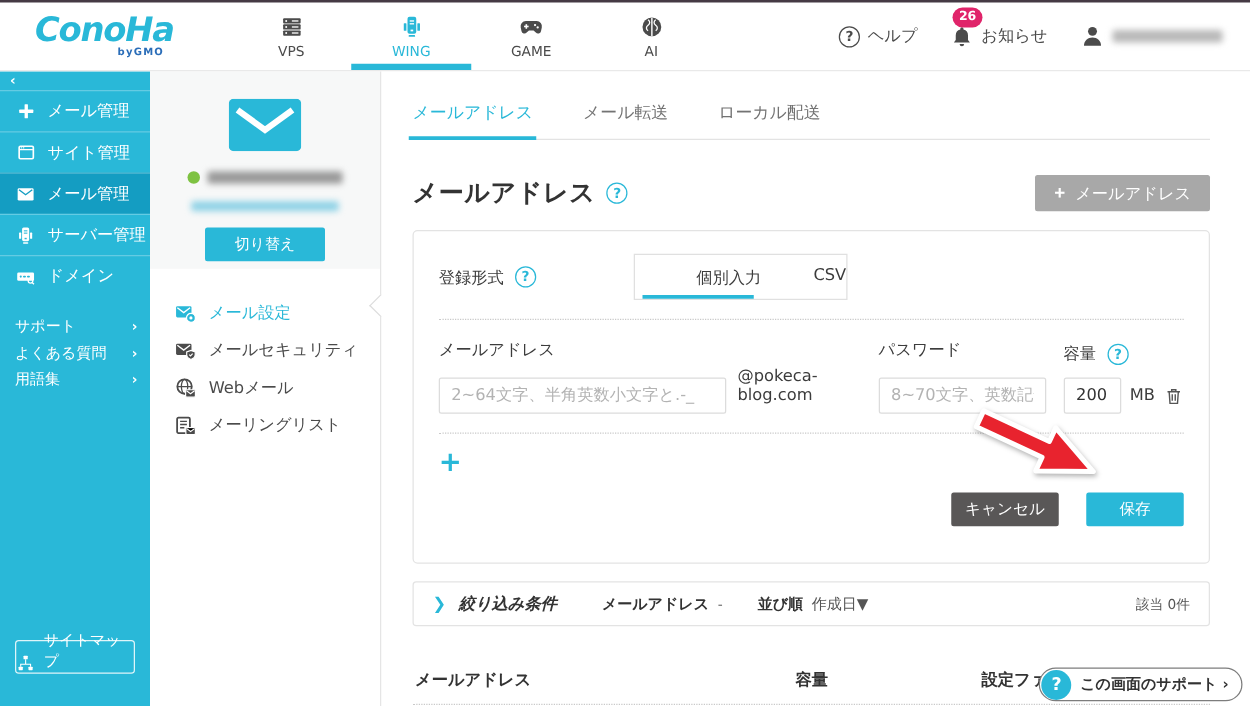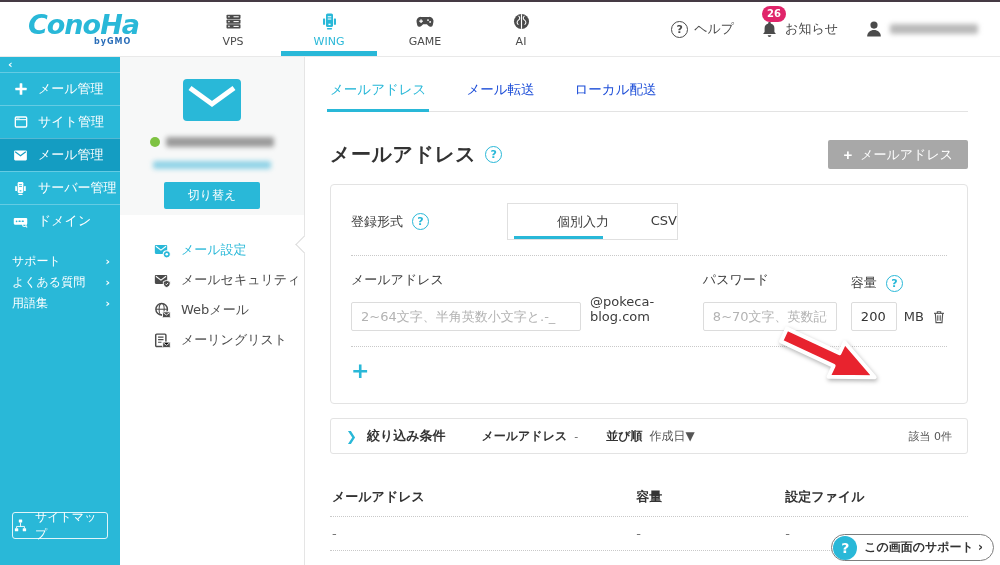--- a/index.html
+++ b/index.html
@@ -30,39 +30,39 @@
 
   
   .sidebar { position:absolute; top:57px; left:0; width:120px; height:508px; background:#29b8d8; color:#fff; z-index:10; }
   .collapse { height:15px; display:flex; align-items:center; padding-left:8px; font-size:11px; font-weight:bold; cursor:pointer; }
   .side-item { height:33px; display:flex; align-items:center; gap:9px; padding-left:12px; font-size:13px; border-top:1px solid rgba(255,255,255,0.28); cursor:pointer; }
   .side-item.active { background:#149dc2; }
   .side-item .s-icon { width:17px; height:17px; flex:0 0 17px; display:flex; align-items:center; justify-content:center; }
   .side-links { margin-top:14px; }
   .side-link { height:21px; display:flex; align-items:center; padding:0 10px 0 12px; font-size:12px; cursor:pointer; }
   .side-link .arr { margin-left:auto; font-size:11px; font-weight:bold; }
-  .sitemap-btn { position:absolute; left:12px; bottom:26px; width:96px; height:27px; border:1px solid rgba(255,255,255,0.85); border-radius:3px; display:flex; align-items:center; justify-content:center; gap:7px; font-size:12px; color:#fff; cursor:pointer; }
+  .sitemap-btn { position:absolute; left:12px; bottom:26px; width:96px; height:27px; border:1px solid rgba(255,255,255,0.85); border-radius:3px; display:flex; align-items:flex-end; justify-content:center; gap:7px; font-size:12px; color:#fff; cursor:pointer; }
 
   
   .subsidebar { position:absolute; top:57px; left:120px; width:185px; height:508px; background:#fff; border-right:1px solid #e5e5e5; z-index:9; }
   .sub-top { height:158px; background:#f7f8f8; display:flex; flex-direction:column; align-items:center; padding-top:22px; }
   .acct-row { margin-top:12px; display:flex; align-items:center; gap:6px; }
   .status-dot { width:10px; height:10px; border-radius:50%; background:#7ec242; }
   .name-blur { width:108px; height:10px; background:#9a9a9a; }
   .link-blur { width:118px; height:8px; background:#8fd2e6; margin-top:14px; }
   .switch-btn { margin-top:13px; width:96px; height:27px; background:#29b8d8; color:#fff; font-size:12px; border:none; border-radius:2px; display:flex; align-items:center; justify-content:center; cursor:pointer; }
   .sub-menu { padding-top:20px; }
-  .sub-menu-item { height:30px; display:flex; align-items:center; gap:10px; padding-left:34px; font-size:13px; color:#4b4b4b; cursor:pointer; }
+  .sub-menu-item { height:30px; display:flex; align-items:center; gap:10px; padding-left:20px; font-size:13px; color:#4b4b4b; cursor:pointer; }
   .sub-menu-item.active { color:#29b8d8; }
   .notch { position:absolute; right:-7px; top:181px; width:13px; height:13px; background:#fff; border-left:1px solid #dcdcdc; border-bottom:1px solid #dcdcdc; transform:rotate(45deg); }
 
   
   .content { position:absolute; top:57px; left:305px; width:695px; height:508px; background:#fff; padding:0 32px 0 25px; }
   .tabs { display:flex; gap:40px; padding-top:24px; border-bottom:1px solid #e3e3e3; }
-  .tab { font-size:13.5px; color:#1d4ed8; padding-bottom:12px; position:relative; cursor:pointer; }
+  .tab { font-size:13.5px; color:#737373; padding-bottom:12px; position:relative; cursor:pointer; }
   .tab.active { color:#29b8d8; }
   .tab.active::after { content:""; position:absolute; left:-3px; right:-3px; bottom:-1px; height:3px; background:#29b8d8; }
   .head-row { margin-top:28px; display:flex; align-items:center; }
   .page-title { font-size:20px; font-weight:bold; color:#333; letter-spacing:0.5px; }
   .qmark { width:17px; height:17px; border:1.5px solid #29b8d8; border-radius:50%; color:#29b8d8; display:inline-flex; align-items:center; justify-content:center; font-size:11px; font-weight:bold; margin-left:9px; cursor:pointer; }
   .add-btn { margin-left:auto; background:#a8a8a8; color:#fff; border:none; border-radius:2px; height:29px; padding:0 15px; font-size:13px; display:flex; align-items:center; gap:8px; cursor:pointer; }
   .add-btn .plus { font-size:15px; font-weight:bold; }
 
   .form-panel { margin-top:15px; border:1px solid #e3e3e3; border-radius:4px; padding:18px 20px 23px 20px; }
   .reg-row { display:flex; align-items:center; }
@@ -85,21 +85,21 @@
   .quota-input { width:46px; }
   .mb { font-size:13px; color:#3c3c3c; }
   .trash { cursor:pointer; display:flex; }
   .plusrow { color:#29b8d8; font-size:22px; font-weight:bold; line-height:18px; cursor:pointer; width:22px; }
   .form-btns { display:flex; justify-content:flex-end; gap:22px; margin-top:14px; margin-bottom:6px; }
   .btn-cancel { width:86px; height:27px; background:#595757; color:#fff; border:none; border-radius:2px; font-size:12.5px; cursor:pointer; }
   .btn-save { width:78px; height:27px; background:#29b8d8; color:#fff; border:none; border-radius:2px; font-size:12.5px; cursor:pointer; }
 
   .filter-bar { margin-top:14px; border:1px solid #e3e3e3; border-radius:3px; height:36px; display:flex; align-items:center; padding:0 15px; }
   .f-chev { color:#29b8d8; font-weight:bold; font-size:13px; }
-  .f-title { font-size:13px; font-weight:bold; color:#333; margin-left:10px; }
+  .f-title { font-size:13px; font-weight:bold; color:#333; margin-left:10px;font-style:italic; }
   .f-field { font-size:12px; font-weight:bold; color:#333; margin-left:36px; }
   .f-dash { font-size:11px; color:#666; margin-left:7px; }
   .f-sort { font-size:12px; font-weight:bold; color:#333; margin-left:28px; }
   .f-sortval { font-size:12px; color:#555; margin-left:7px; cursor:pointer; }
   .f-count { margin-left:auto; font-size:11px; color:#555; }
 
   .mail-table { margin-top:34px; }
   .t-head { display:grid; grid-template-columns:48% 23.5% 28.5%; font-size:13px; font-weight:bold; color:#333; padding:0 2px; }
   .t-row { display:grid; grid-template-columns:48% 23.5% 28.5%; font-size:13px; color:#777; padding:9px 2px; border-top:1px dotted #c9c9c9; border-bottom:1px dotted #c9c9c9; margin-top:10px; }
 
@@ -412,20 +412,24 @@
                 </svg>
             </span>
           </div>
         </div>
       </div>
 
       <hr class="dotted">
 
       <div class="plusrow">+</div>
 
+      <div class="form-btns">
+        <button class="btn-cancel">キャンセル</button>
+        <button class="btn-save">保存</button>
+      </div>
     </section>
 
     <section class="filter-bar">
       <span class="f-chev">❯</span>
       <span class="f-title">絞り込み条件</span>
       <span class="f-field">メールアドレス</span>
       <span class="f-dash">-</span>
       <span class="f-sort">並び順</span>
       <span class="f-sortval">作成日▼</span>
       <span class="f-count">該当 0件</span>

